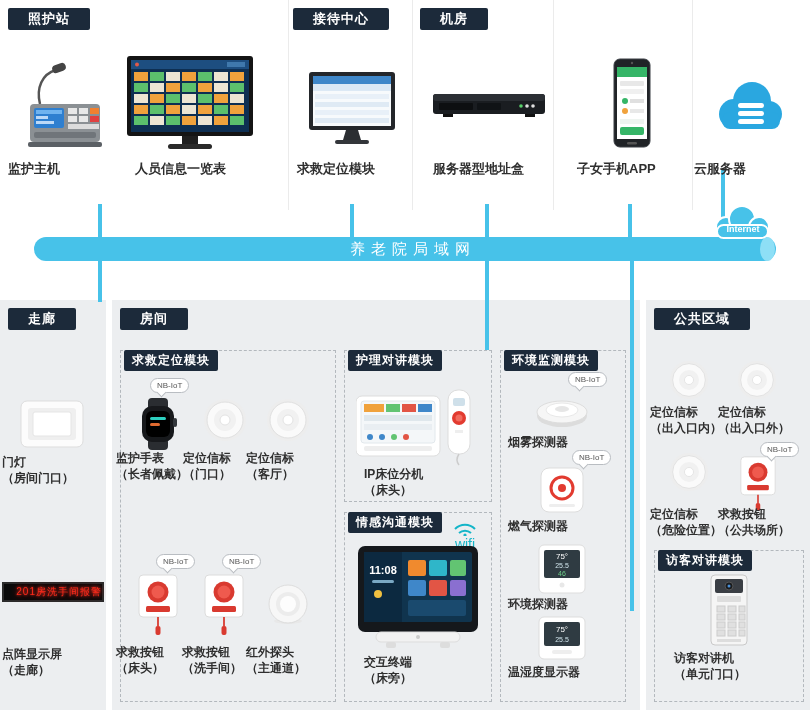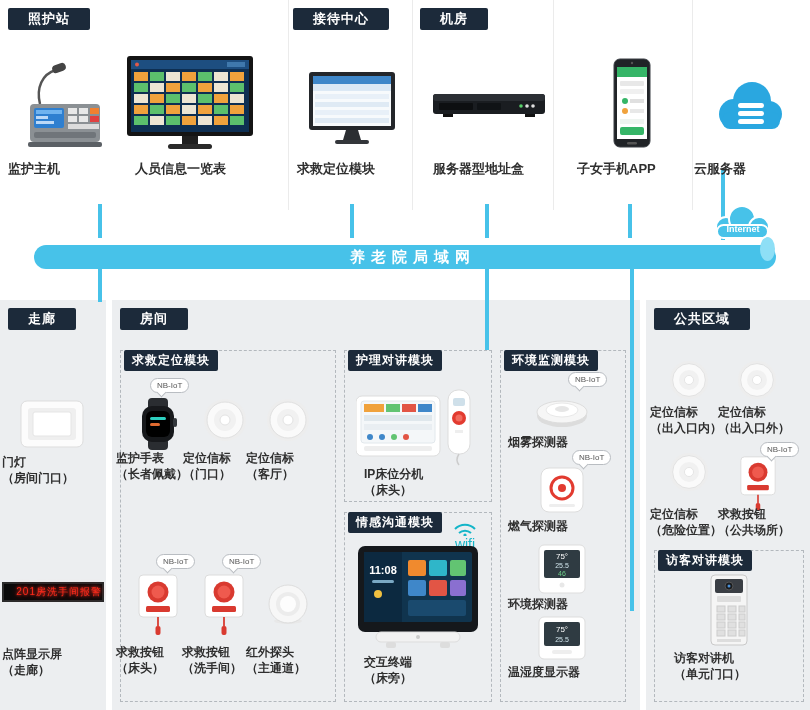--- a/index.html
+++ b/index.html
@@ -5,23 +5,23 @@
   * { margin:0; padding:0; box-sizing:border-box; }
   body { font-family:"Liberation Sans","DejaVu Sans",sans-serif; background:#fff; }
   #canvas { position:relative; width:810px; height:710px; background:#fff; overflow:hidden; }
   .sep { position:absolute; top:0; height:210px; width:1px; background:#ebebeb; }
   .tag { position:absolute; background:#1c2a3a; color:#fff; font-size:13px; font-weight:bold;
          padding:3px 20px; border-radius:2px; line-height:1.25; letter-spacing:1px; white-space:nowrap; z-index:5; }
   .tag-sm { font-size:12px; padding:3px 8px; }
   .panel { position:absolute; background:#eceef0; }
   .module { position:absolute; border:1px dashed #b3b8bd; }
   .conn { position:absolute; width:4px; background:#47c2e9; z-index:2; }
-  .lanbar { position:absolute; background:#47c2e9; border-radius:12px; color:#fff; font-weight:bold;
+  .lanbar { position:absolute; background:#47c2e9; border-radius:12px; color:#fff; font-weight:normal;
             font-size:15px; letter-spacing:6px; display:flex; align-items:center; justify-content:center;
-            padding-left:16px; z-index:3;margin-top:8px; }
+            padding-left:16px; z-index:3; }
   .lancap { position:absolute; width:15px; height:24px; border-radius:50%; background:#8edff6; z-index:4; }
   .dev { position:absolute; z-index:3; }
   .dev-label { position:absolute; text-align:left; font-size:12px; color:#2f2f2f; line-height:1.35; z-index:3;font-weight:bold; }
   .dev-label.top { font-size:13px; }
   .bubble { position:absolute; background:#fff; border:1px solid #b9bdc2; border-radius:9px;
             font-size:8px; color:#555; padding:2px 6px; white-space:nowrap; z-index:6; }
   .bubble::after { content:''; position:absolute; left:7px; bottom:-4px; width:6px; height:6px; background:#fff;
             border-bottom:1px solid #b9bdc2; border-left:1px solid #b9bdc2; transform:rotate(-45deg); }
   .led { position:absolute; background:#0a0a0a; border:2px solid #2b2b2b; color:#ff2a1a; font-size:10px;
          font-weight:normal; display:flex; align-items:center; justify-content:flex-end; letter-spacing:1px;

